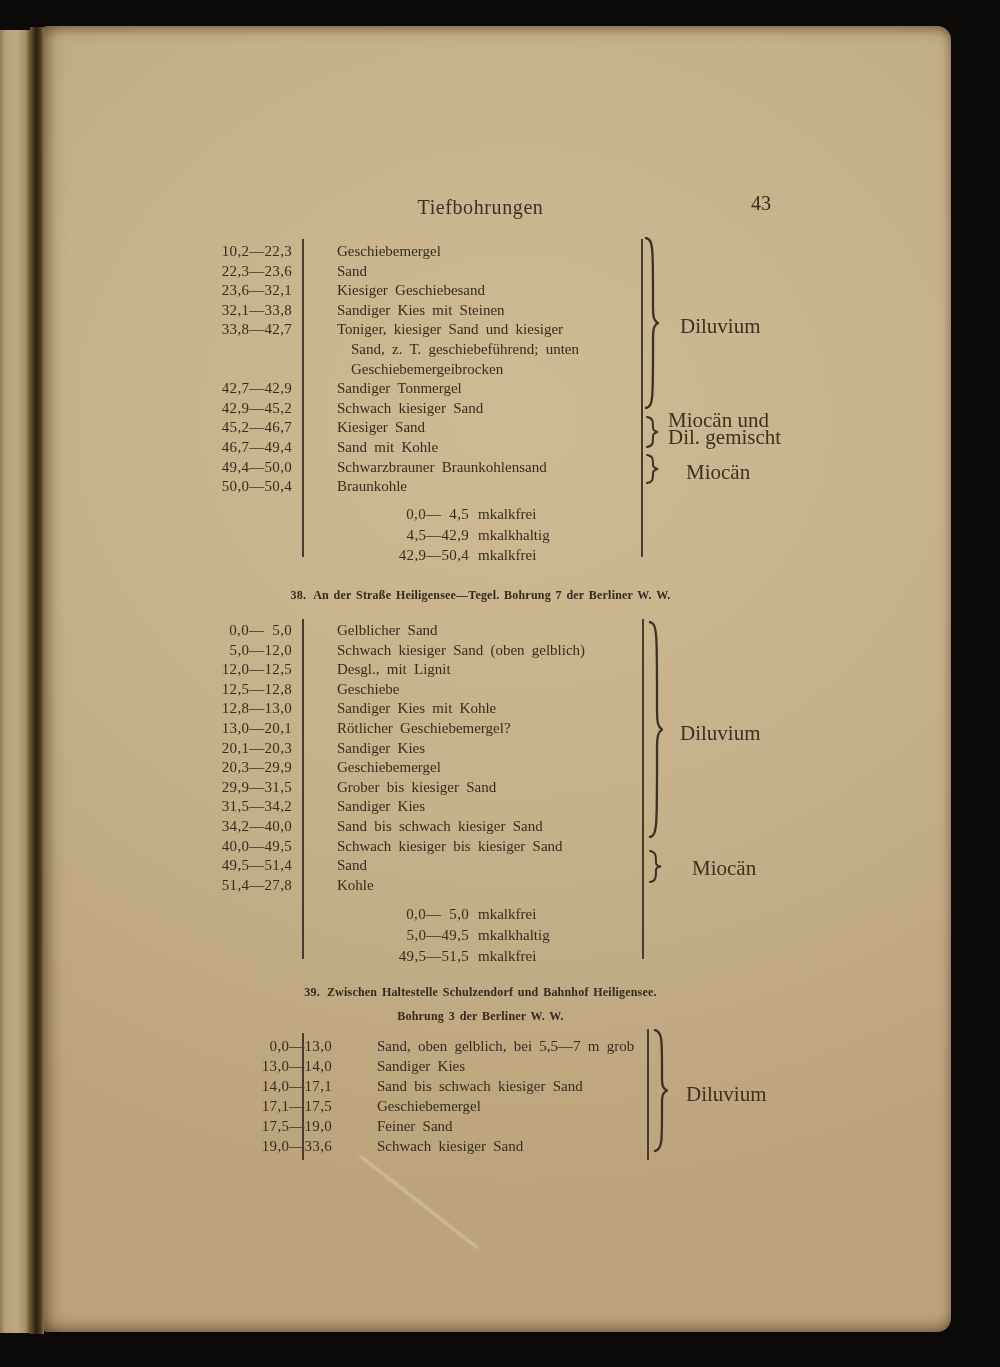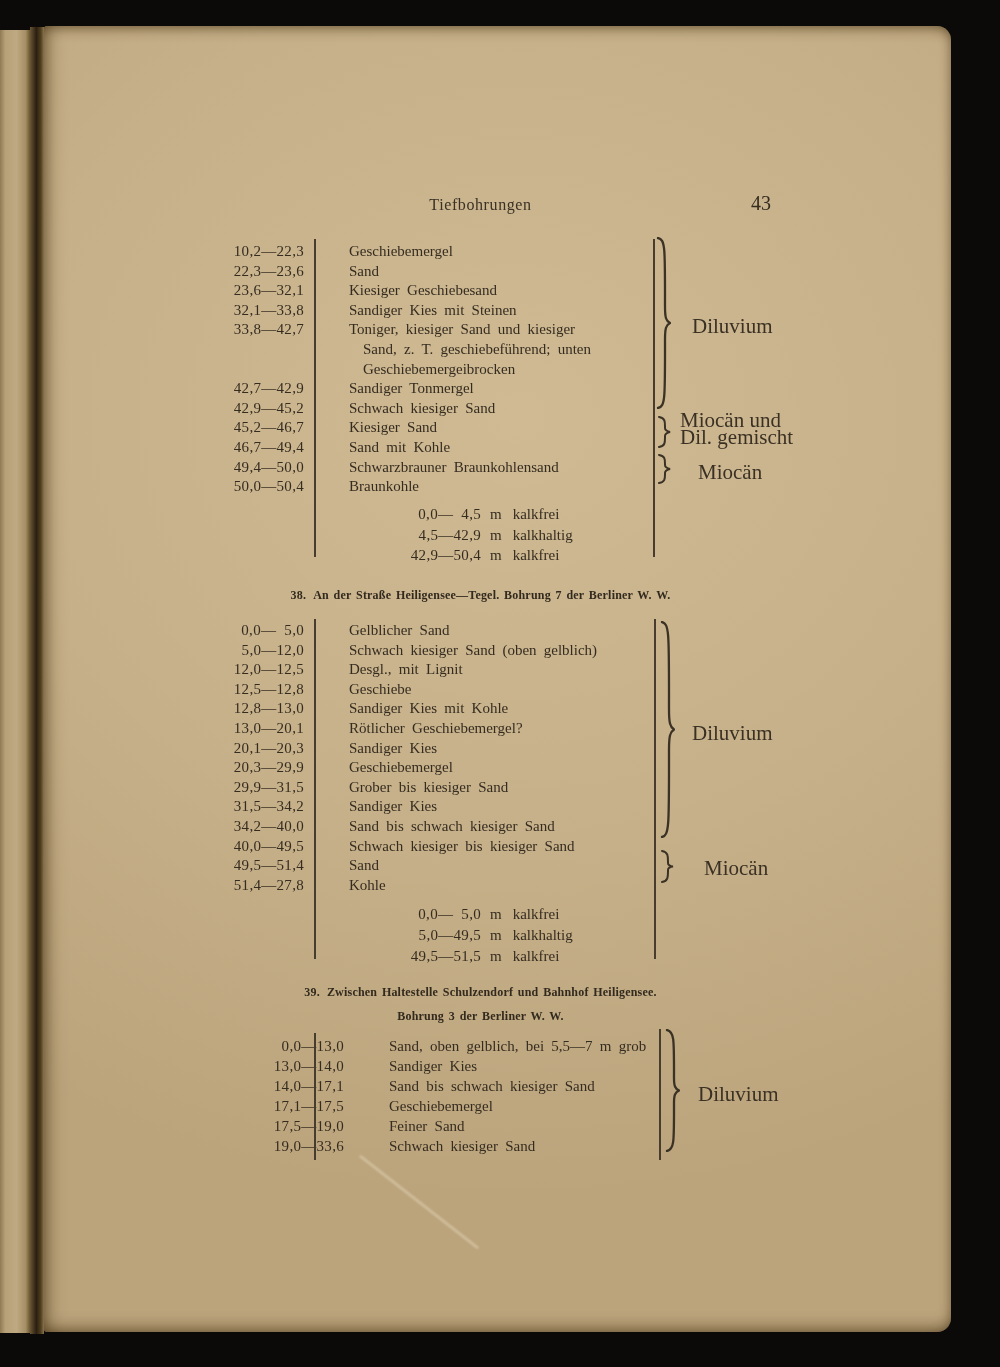--- a/index.html
+++ b/index.html
@@ -32,28 +32,28 @@
   }
   .scratch{
     position:absolute;left:300px;top:1175px;width:150px;height:2px;
     background:rgba(238,228,200,0.55);
     transform:rotate(38deg);
     filter:blur(1px);
   }
   
   .running-head{
     position:absolute;top:170px;left:0;width:873px;text-align:center;
-    font-size:16px;letter-spacing:0.6px;color:#3a3124;
+    font-size:20px;letter-spacing:0.6px;color:#3a3124;
   }
   .page-number{
     position:absolute;top:166px;right:180px;
     font-size:20px;color:#352c20;
   }
   
-  .btable{position:absolute;left:16px;width:821px;font-size:15px;}
+  .btable{position:absolute;left:4px;width:821px;font-size:15px;}
   #table1{top:216px;}
   #table2{top:595px;}
   #table3{top:1010px;padding-left:40px;}
   .row{display:flex;line-height:19.6px;}
   #table3 .row{line-height:20px;}
   .depth{flex:0 0 244px;text-align:right;white-space:pre;letter-spacing:0.3px;}
   .desc{
     margin-left:45px;width:300px;
     white-space:pre-wrap;word-spacing:3.5px;
     padding-left:14px;text-indent:-14px;
@@ -63,21 +63,21 @@
   #table1 .right-rule{left:593px;top:-3px;height:318px;}
   #table2 .col-rule{left:254px;top:-2px;height:340px;}
   #table2 .right-rule{left:594px;top:-2px;height:340px;}
   #table3 .col-rule{left:254px;top:-3px;height:127px;}
   #table3 .right-rule{left:599px;top:-7px;height:131px;}
   .notes{margin-top:7px;}
   #table2 .notes{margin-top:9px;}
   .note{display:flex;line-height:20.8px;padding-left:33px;}
   .note-range{flex:0 0 388px;text-align:right;white-space:pre;letter-spacing:0.3px;}
   .note-unit{margin-left:9px;}
-  .note-label{margin-left:11px;word-spacing:2px;}
+  .note-label{word-spacing:2px;}
   
   .brace{position:absolute;}
   .brace path{stroke:#3b3226;fill:none;stroke-linecap:round;}
   .era-label{position:absolute;font-size:21px;color:#3a3124;white-space:nowrap;}
   .era-label.two-line{line-height:16.5px;}
   
   .section-heading{
     position:absolute;left:0;width:873px;text-align:center;
     font-size:12px;font-weight:bold;color:#322a1e;
     letter-spacing:0.2px;word-spacing:1.5px;line-height:24px;

